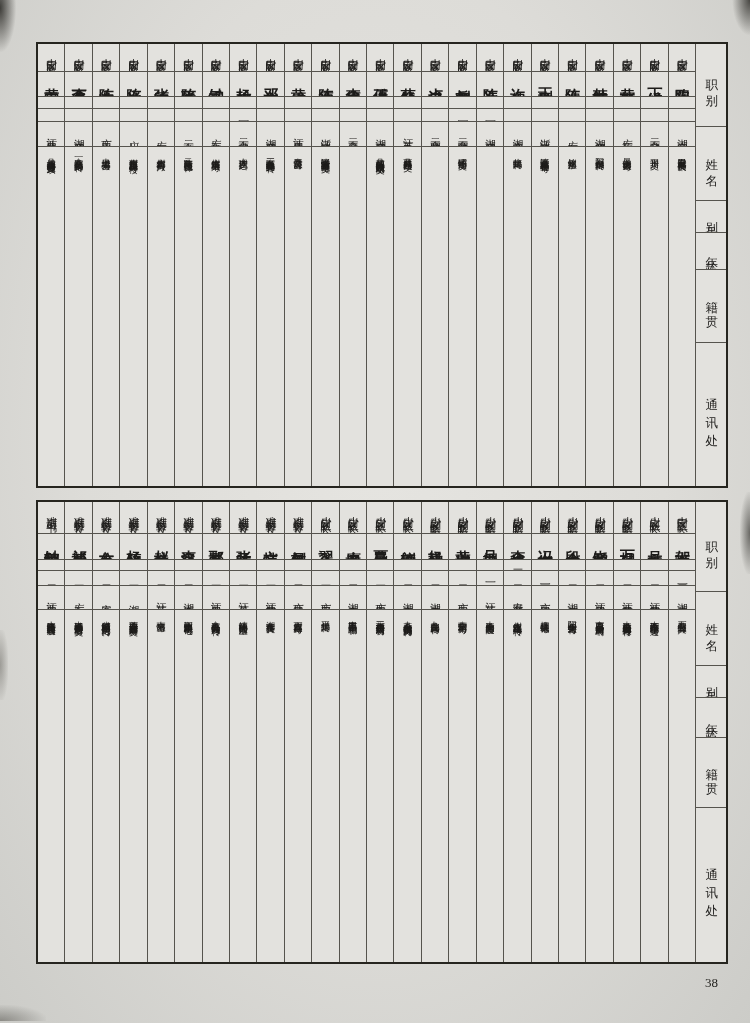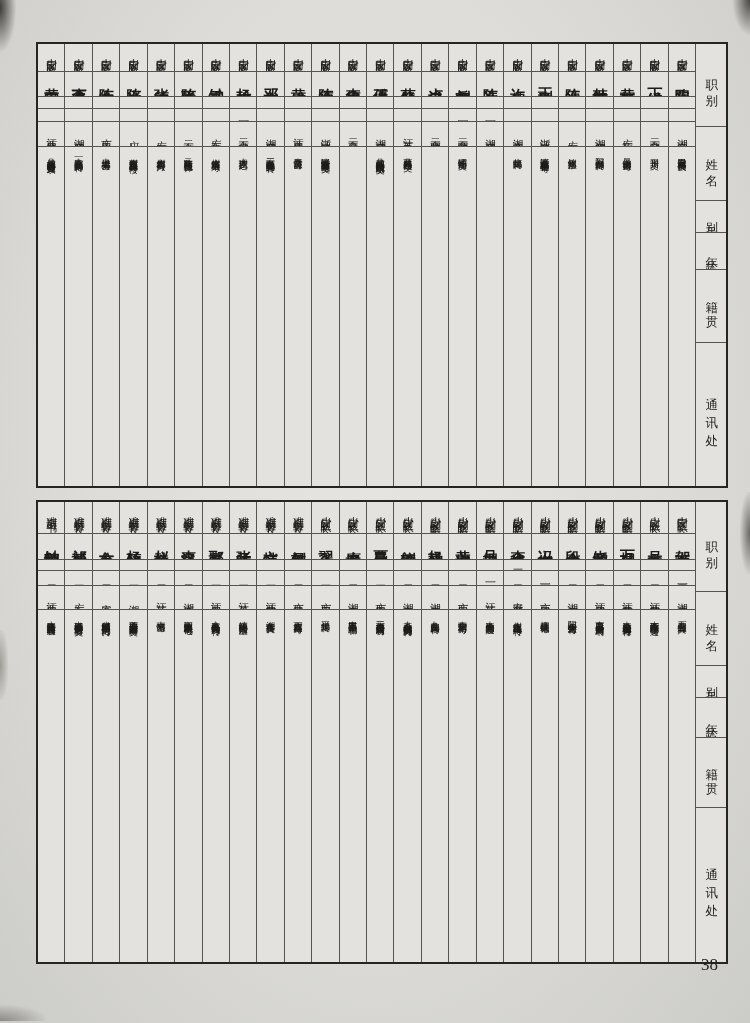--- a/index.html
+++ b/index.html
@@ -39,21 +39,21 @@
   .r4{align-items:center;}
   .jiguan{font-size:10.5px;letter-spacing:2px;align-self:center;}
   .r5{align-items:center;}
   .addr{font-size:9px;line-height:10px;letter-spacing:0.5px;padding:4px 0;box-sizing:border-box;height:100%;}
   
   .hdr .cell{align-items:center;}
   .hdr .vt{font-size:12.5px;letter-spacing:15px;align-self:center;}
   .hdr .r3 .vt,.hdr .r4 .vt{letter-spacing:5px;}
   .hdr .r6 .vt{letter-spacing:18px;}
   
-  .page-num{position:absolute;right:32px;bottom:48px;font-size:17px;color:#23221f;font-family:Liberation Serif, serif;}
+  .page-num{position:absolute;right:32px;bottom:32px;font-size:13px;color:#23221f;font-family:Liberation Serif, serif;}
   
   .smudge{position:absolute;pointer-events:none;}
   #sm-tl{left:0;top:0;width:16px;height:52px;background:radial-gradient(ellipse at 0% 15%,rgba(25,24,20,.8),rgba(25,24,20,0) 72%);}
   #sm-tr{right:0;top:0;width:18px;height:36px;background:radial-gradient(ellipse at 100% 0%,rgba(25,24,20,.75),rgba(25,24,20,0) 70%);}
   #sm-r{right:0;top:492px;width:10px;height:82px;background:radial-gradient(ellipse at 100% 50%,rgba(30,29,25,.6),rgba(30,29,25,0) 75%);}
   #sm-bl{left:0;bottom:2px;width:46px;height:16px;background:radial-gradient(ellipse at 0% 100%,rgba(60,58,52,.45),rgba(60,58,52,0) 75%);}
   #sm-l{left:0;top:630px;width:8px;height:70px;background:radial-gradient(ellipse at 0% 50%,rgba(70,68,62,.4),rgba(70,68,62,0) 80%);}
 </style>
 </head>
 <body>

